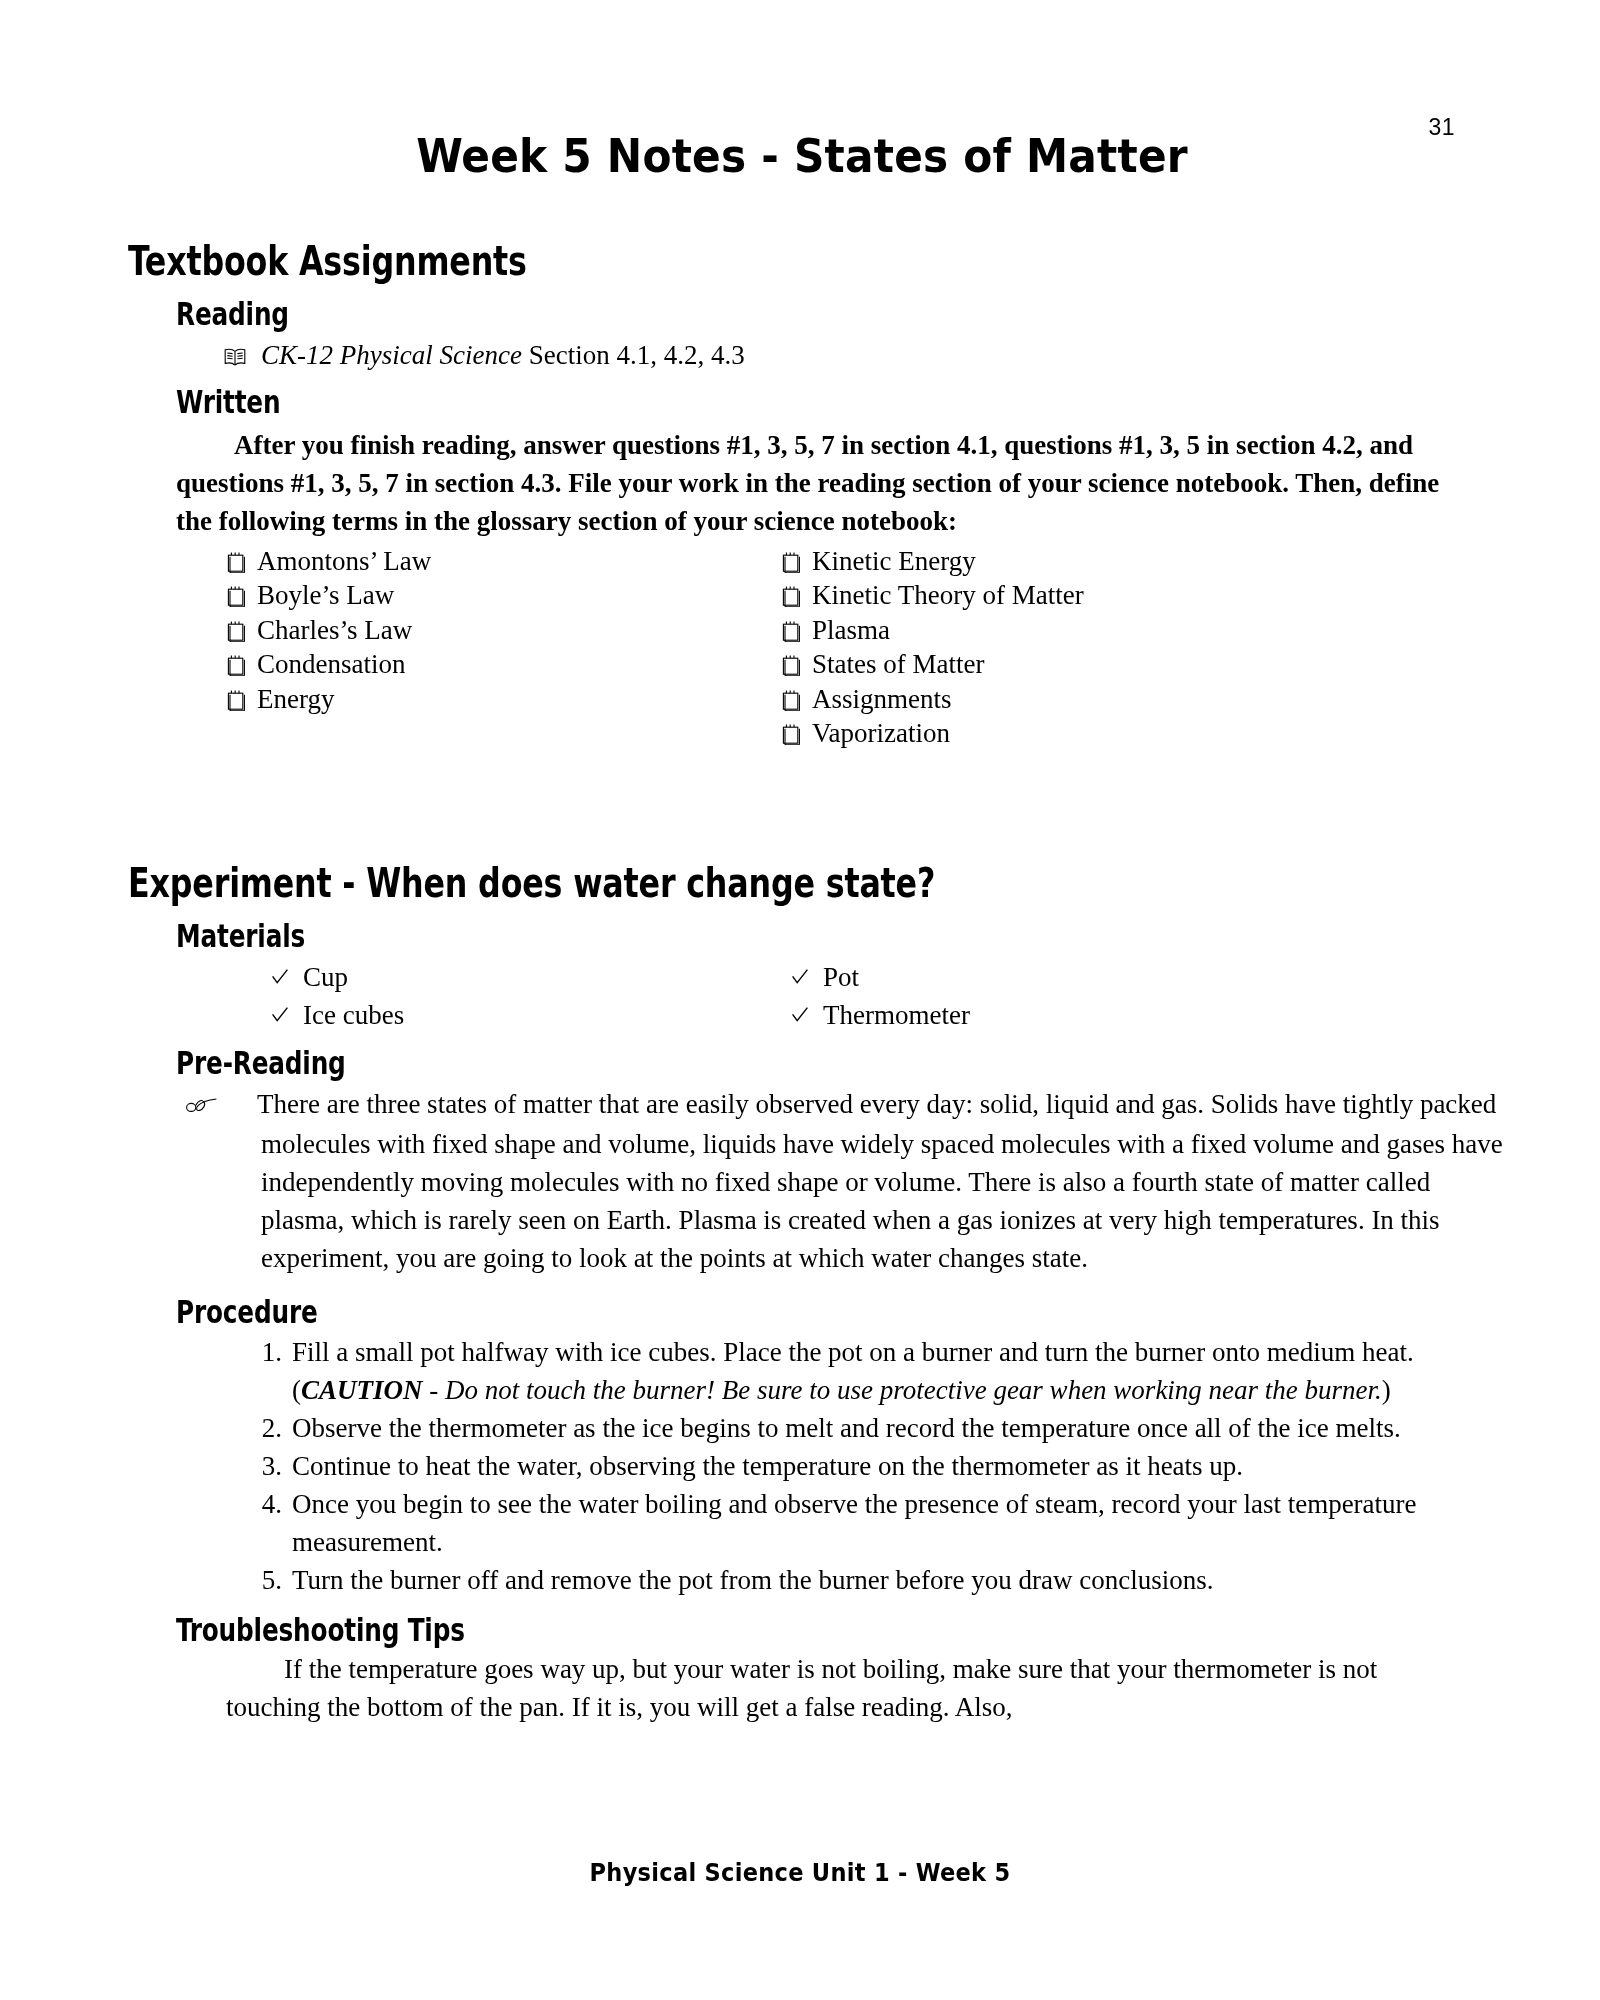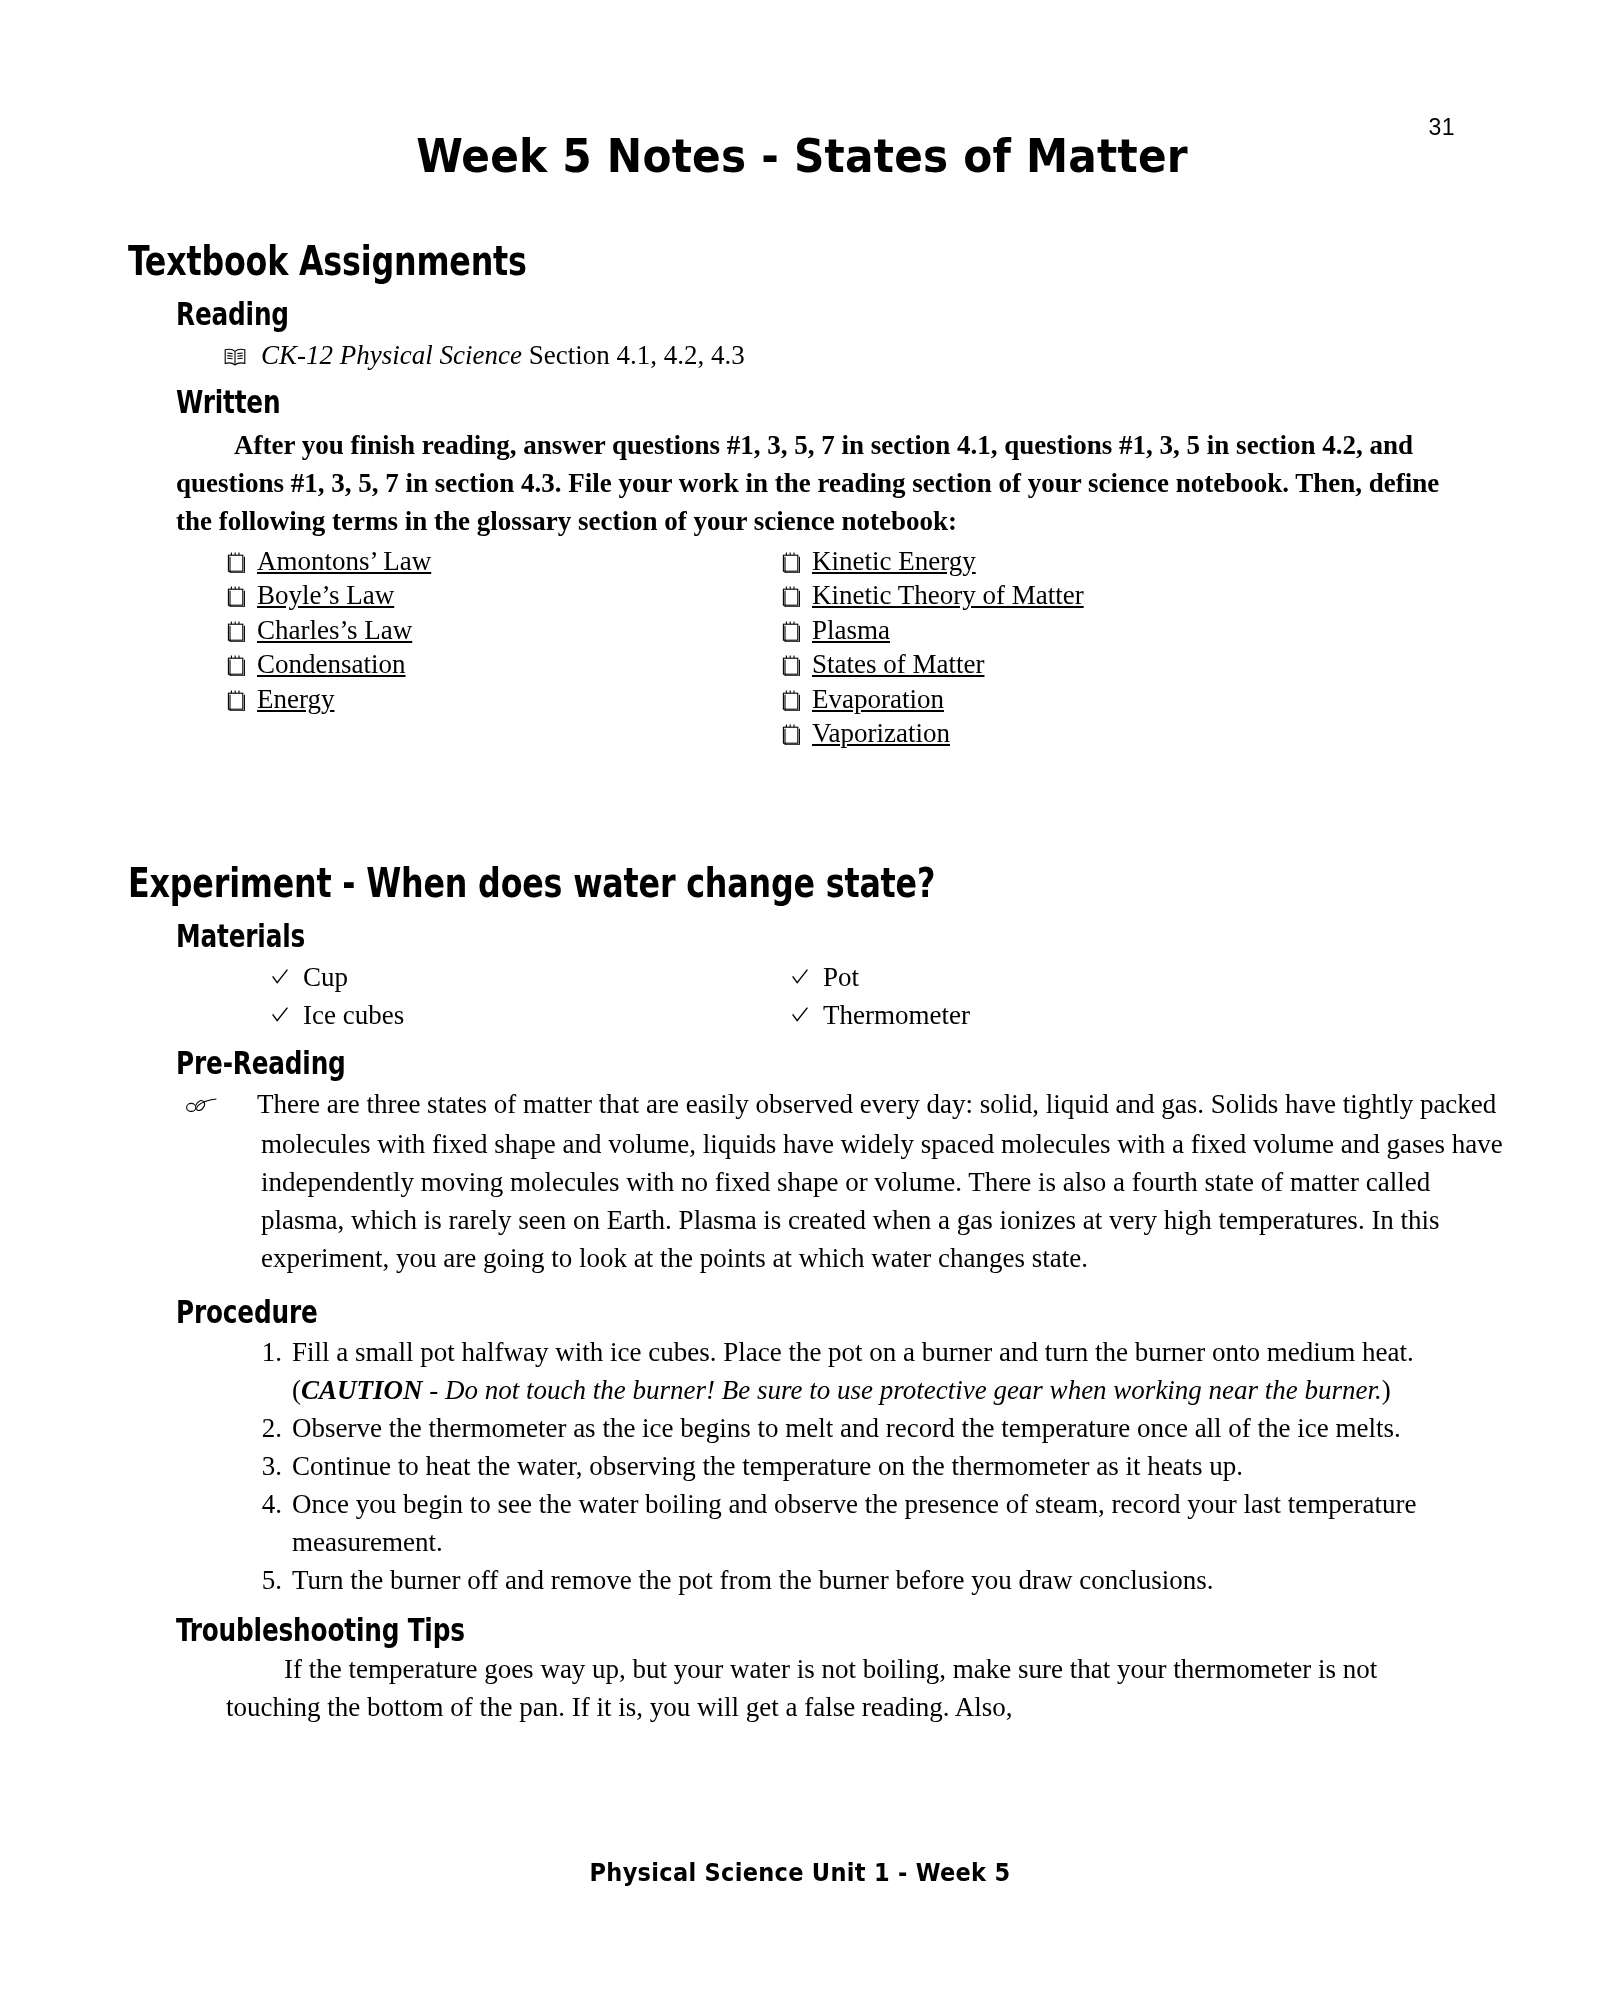--- a/index.html
+++ b/index.html
@@ -124,21 +124,20 @@
     vertical-align: top;
     box-sizing: border-box;
   }
   .check-col.left  { width: 535px; padding-left: 50px; }
   .check-col.right { width: 700px; padding-left: 70px; }
   .check-item {
     font-size: 27px;
     line-height: 31.5px;
     white-space: nowrap;
     margin-bottom: 0px;
-    text-decoration: underline;
   }
   .checkbox-icon {
     display: inline-block;
     width: 24px;
     vertical-align: -3px;
     margin-right: 7px;
   }
 
   
   #experiment { left: 128px; top: 862px; width: 1360px; }
@@ -367,21 +366,21 @@
         </div>
         <div class="check-item">
           <span class="checkbox-icon">
             <svg viewBox="0 0 20 22" width="20" height="22" aria-hidden="true">
               <g fill="none" stroke="#000" stroke-width="1.1">
                 <rect x="2.4" y="4.2" width="14.4" height="16.0"></rect>
                 <path d="M4.0 5.8 L4.0 21.8 M4.0 21.8 L18.4 21.8 M18.4 21.8 L18.4 5.8"></path>
                 <path d="M5.4 4.2 L5.4 1.6 M9.2 4.2 L9.2 1.6 M13.0 4.2 L13.0 1.6"></path>
               </g>
             </svg>
-          </span><span>Evaporation</span>
+          </span><span>Assignments</span>
         </div>
         <div class="check-item">
           <span class="checkbox-icon">
             <svg viewBox="0 0 20 22" width="20" height="22" aria-hidden="true">
               <g fill="none" stroke="#000" stroke-width="1.1">
                 <rect x="2.4" y="4.2" width="14.4" height="16.0"></rect>
                 <path d="M4.0 5.8 L4.0 21.8 M4.0 21.8 L18.4 21.8 M18.4 21.8 L18.4 5.8"></path>
                 <path d="M5.4 4.2 L5.4 1.6 M9.2 4.2 L9.2 1.6 M13.0 4.2 L13.0 1.6"></path>
               </g>
             </svg>

